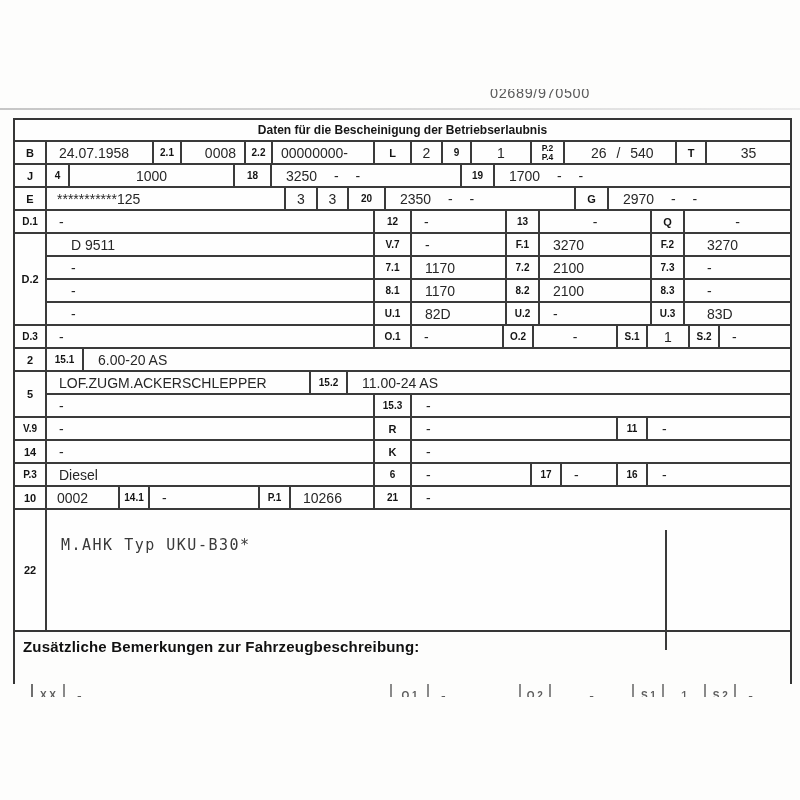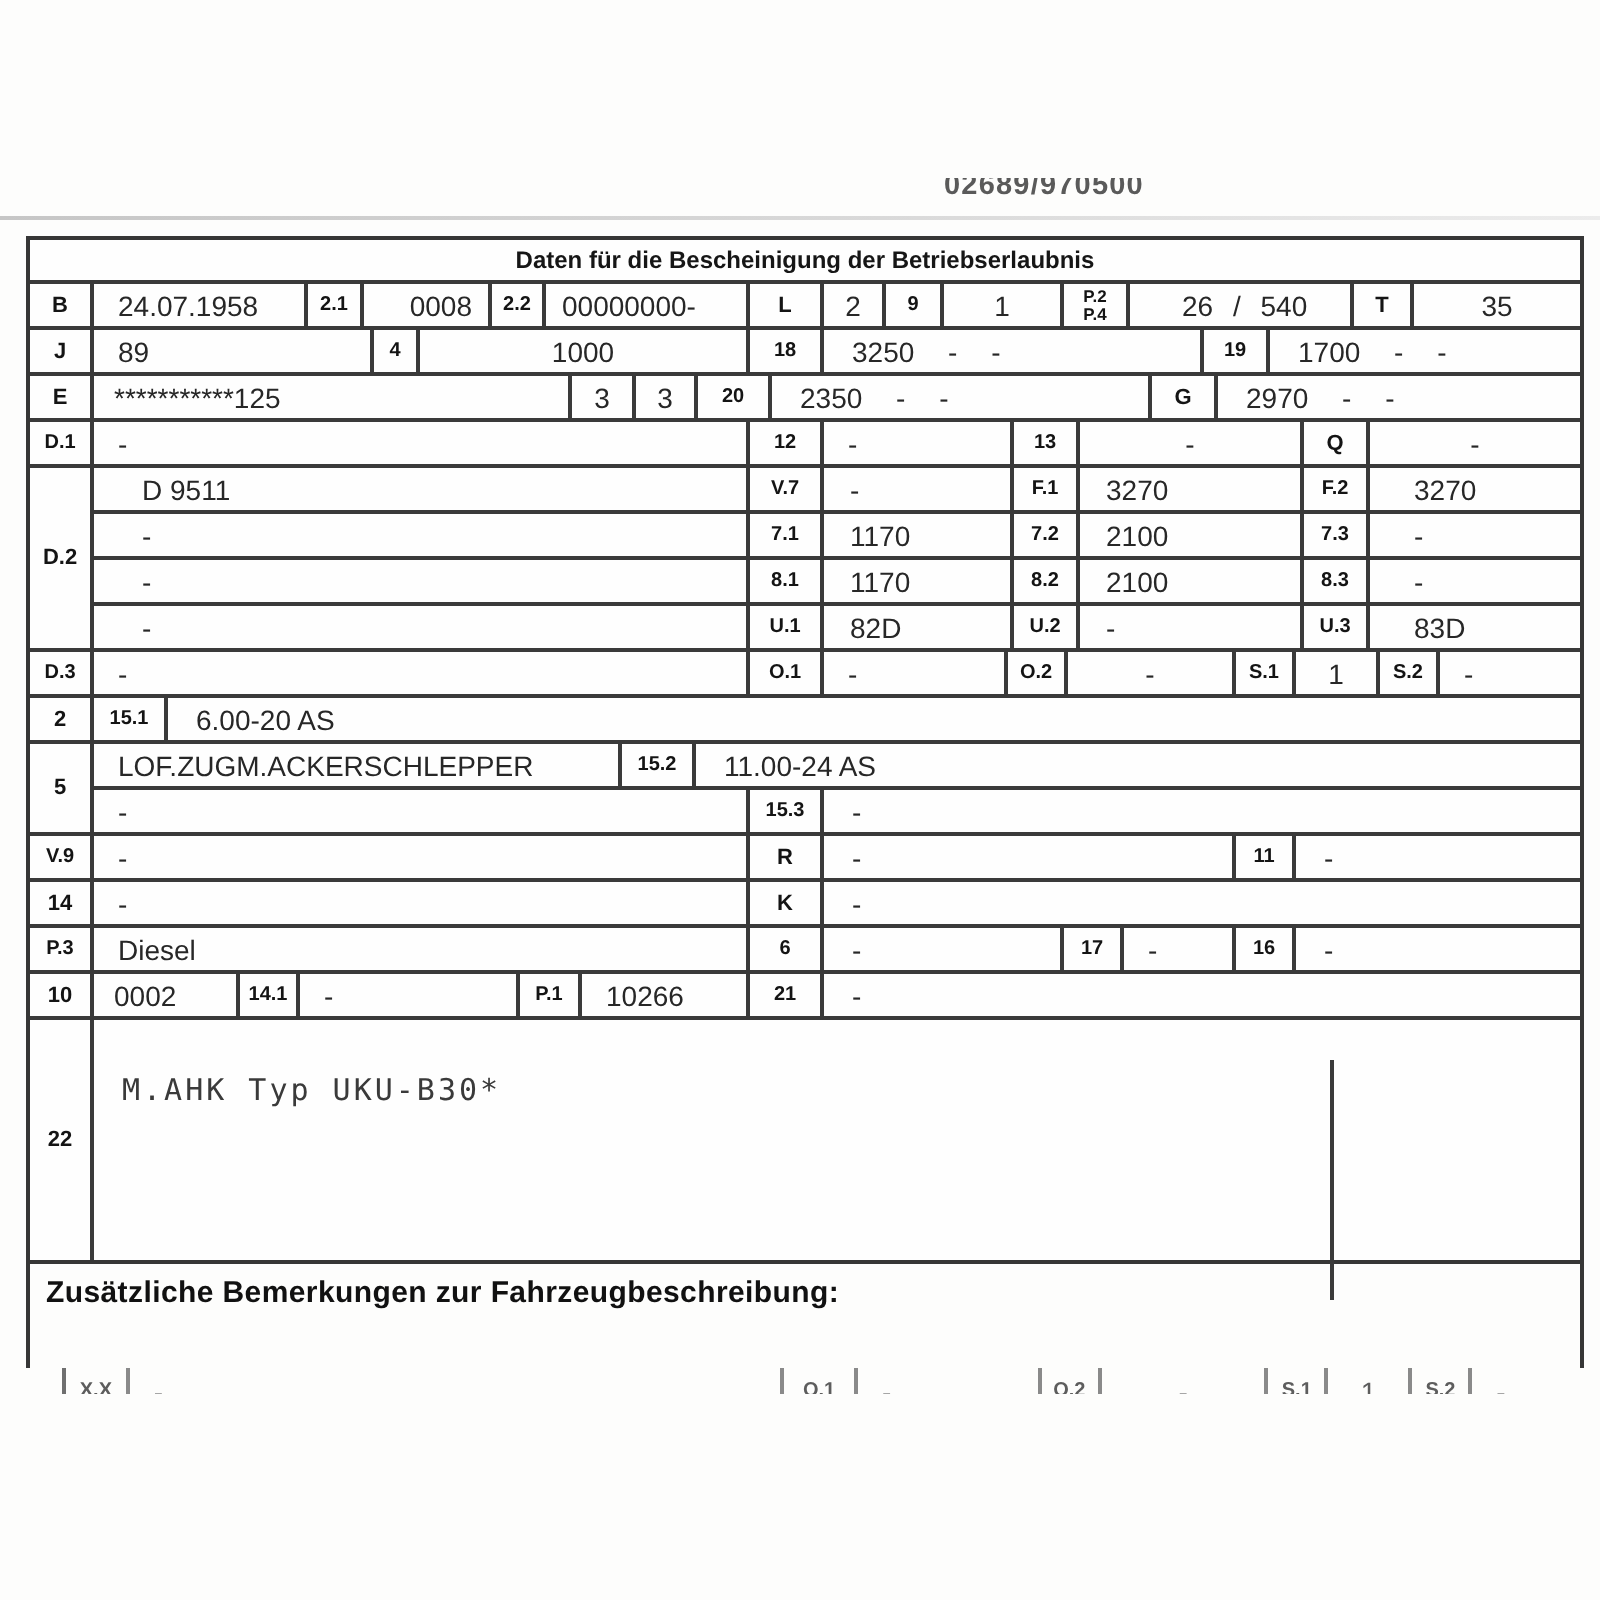--- a/index.html
+++ b/index.html
@@ -4,21 +4,21 @@
 <style>
   html,body{margin:0;padding:0;}
   body{
     width:800px;height:800px;position:relative;overflow:hidden;
     background:#fdfdfc;
     font-family:"Liberation Sans", sans-serif;
     color:#262626;
   }
   .scan-edge{position:absolute;left:0;top:108px;width:800px;height:2px;
     background:linear-gradient(to right,#c6c6c6 0%,#d9d9d9 55%,#ececec 100%);}
-  .topcode{position:absolute;left:472px;top:89px;width:150px;height:21px;overflow:hidden;font-weight:bold;}
+  .topcode{position:absolute;left:490px;top:89px;width:150px;height:21px;overflow:hidden;}
   .topcode span{display:block;margin-top:-4px;font-size:14.5px;color:#5a5a5a;letter-spacing:.6px;}
 
   .tbl{position:absolute;left:13px;top:118px;width:779px;border:2px solid #363636;background:#fefefe;box-sizing:border-box;}
   .row{display:flex;height:23px;border-bottom:2px solid #3a3a3a;box-sizing:border-box;}
   .c{display:flex;align-items:center;border-right:2px solid #3a3a3a;box-sizing:border-box;
      height:100%;overflow:hidden;white-space:nowrap;}
   .c.last{border-right:none;}
   .lab{justify-content:center;font-weight:bold;font-size:10px;color:#141414;}
   .lab.big{font-size:11px;}
   .v{font-size:14px;color:#272727;padding-left:12px;}
@@ -75,21 +75,20 @@
       <span>P.2</span>
       <span>P.4</span>
     </div>
     <div class="c v ws6" style="width:112px">26 / 540</div>
     <div class="c lab big" style="width:30px">T</div>
     <div class="c v ctr last" style="width:83px">35</div>
   </div>
 
   <div class="row">
     <div class="c lab big" style="width:32px">J</div>
-    <div class="c v" style="width:140px">89</div>
     <div class="c lab" style="width:23px">4</div>
     <div class="c v ctr" style="width:165px">1000</div>
     <div class="c lab" style="width:37px">18</div>
     <div class="c v sp" style="width:190px">3250 - -</div>
     <div class="c lab" style="width:33px">19</div>
     <div class="c v sp last" style="width:155px">1700 - -</div>
   </div>
 
   <div class="row">
     <div class="c lab big" style="width:32px">E</div>

